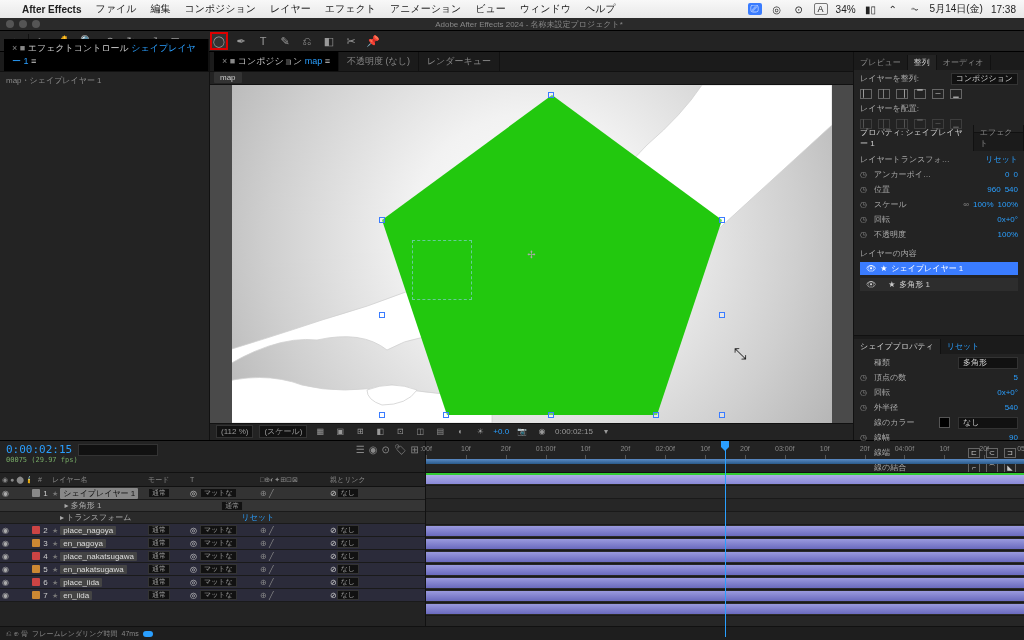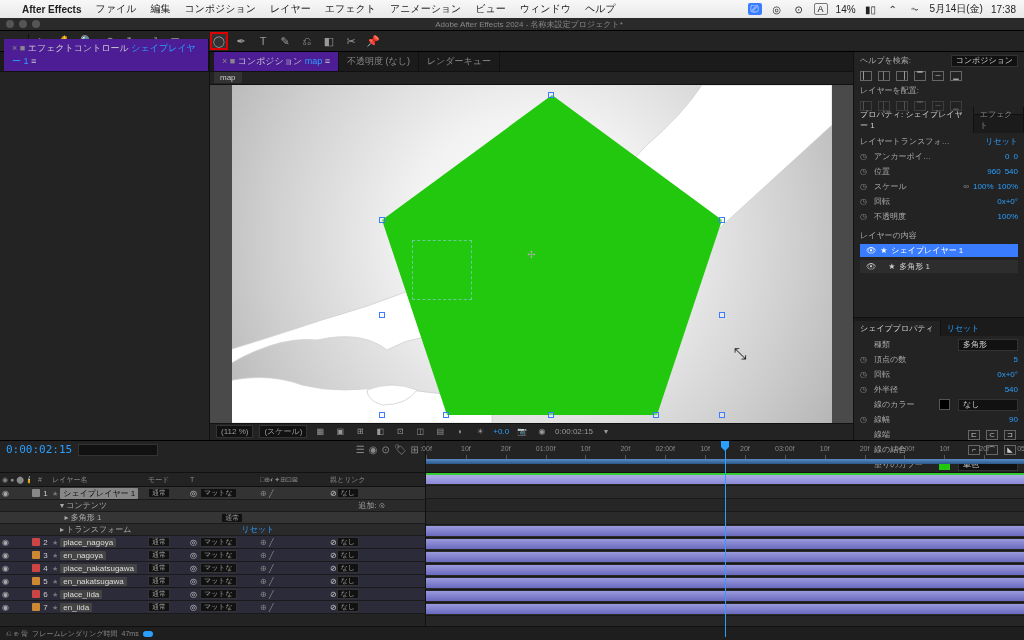--- a/index.html
+++ b/index.html
@@ -28,21 +28,21 @@
 .ws-tab { font-size: 9px; color: #888; padding: 2px 8px; }
 .ws-tab.active { color: #2a9fff; }
 .search-box { background: #111; border: 1px solid #333; height: 14px; width: 100px; color: #aaa; font-size: 8px; padding: 0 4px; display: flex; align-items: center; }
 
 
 .main { display: flex; height: calc(640px - 18px - 12px - 22px - 200px); }
 .panel { background: #232323; }
 .panel-tabs { height: 20px; background: #1b1b1b; display: flex; align-items: flex-end; border-bottom: 1px solid #111; padding-left: 4px; gap: 0; }
 .tab { font-size: 9px; padding: 3px 8px; color: #888; background: #1b1b1b; border-right: 1px solid #111; }
 .tab .blue { color: #2a9fff; }
-.tab.active { background: #4c1d95; color: #ccc; }
+.tab.active { background: #000000; color: #ccc; }
 
 
 .left-panel { width: 210px; border-right: 1px solid #111; flex-shrink: 0; }
 .ec-crumb { font-size: 8px; color: #888; padding: 3px 6px; }
 
 
 .center-panel { flex: 1; display: flex; flex-direction: column; border-right: 1px solid #111; }
 .comp-subtab { height: 16px; display: flex; align-items: center; border-bottom: 1px solid #111; }
 .comp-pill { font-size: 8px; background: #333; padding: 1px 6px; border-radius: 1px; margin-left: 4px; }
 .viewer { flex: 1; background: #4a4a4a; display: flex; align-items: center; justify-content: center; position: relative; }
@@ -146,21 +146,21 @@
   <span>エフェクト</span>
   <span>アニメーション</span>
   <span>ビュー</span>
   <span>ウィンドウ</span>
   <span>ヘルプ</span>
   <div class="right">
     <span class="mac-ico blue-ico">⎚</span>
     <span class="mac-ico">◎</span>
     <span class="mac-ico">⊙</span>
     <span class="mac-ico box-ico">A</span>
-    <span>14%</span>
+    <span>34%</span>
     <span class="mac-ico">▮▯</span>
     <span class="mac-ico">⌃</span>
     <span class="mac-ico">⏦</span>
     <span>5月14日(金)</span>
     <span>17:38</span>
   </div>
 </div>
 
 <div class="app-titlebar">
   <div class="traffic">
@@ -193,20 +193,21 @@
 </div>
 
 <div class="main">
 
   <div class="panel left-panel">
     <div class="panel-tabs">
       <div class="tab active">
         <span style="color:#888">× ■ </span><span>エフェクトコントロール</span> <span class="blue">シェイプレイヤー 1</span> ≡
       </div>
     </div>
+    <div class="ec-crumb">map・シェイプレイヤー 1</div>
   </div>
 
   <div class="panel center-panel">
     <div class="panel-tabs">
       <div class="tab active">
         <span style="color:#888">× ■ </span><span>コンポジション</span> <span class="blue">map</span> ≡
       </div>
       <div class="tab">不透明度 (なし)</div>
       <div class="tab">レンダーキュー</div>
     </div>
@@ -253,23 +254,28 @@
       <span class="vf-blue">+0.0</span>
       <span class="vf-ico">📷</span>
       <span class="vf-ico">◉</span>
       <span>0:00:02:15</span>
       <span class="vf-ico">▾</span>
     </div>
   </div>
 
   <div class="panel right-panel">
     <div class="rp-section">
+      <div class="rp-tabs">
+        <div class="rp-tab">プレビュー</div>
+        <div class="rp-tab active">整列</div>
+        <div class="rp-tab">オーディオ</div>
+      </div>
       <div class="rp-body">
         <div class="rp-row">
-            <span class="rp-lbl">ヘルプを検索:</span>
+            <span class="rp-lbl">レイヤーを整列:</span>
             <span class="rp-drop">コンポジション</span>
           </div>
         <div class="rp-row">
             <span class="mini-ico">▏</span>
             <span class="mini-ico">│</span>
             <span class="mini-ico">▕</span>
             <span class="mini-ico">▔</span>
             <span class="mini-ico">─</span>
             <span class="mini-ico">▁</span>
           </div>
@@ -412,20 +418,21 @@
         <span class="tc-time">0:00:02:15</span>
         <input class="search-mini" style="">
         <span style="margin-left:auto;display:flex;gap:4px;color:#888;font-size:10px">
           <span>☰</span>
           <span>◉</span>
           <span>⊙</span>
           <span>🏷</span>
           <span>⊞</span>
         </span>
       </div>
+      <span class="tc-frames">00075 (29.97 fps)</span>
     </div>
     <div class="tl-right-head">
       <div class="ruler" id="ruler">
           <span class="ruler-mark" style="left: 0%;">:00f</span>
           <span class="ruler-tick" style="left: 0%;"></span>
           <span class="ruler-mark" style="left: 6.66667%;">10f</span>
           <span class="ruler-tick" style="left: 6.66667%;"></span>
           <span class="ruler-mark" style="left: 13.3333%;">20f</span>
           <span class="ruler-tick" style="left: 13.3333%;"></span>
           <span class="ruler-mark" style="left: 20%;">01:00f</span>
@@ -483,21 +490,20 @@
     <div class="cell c-mode">
               <span class="mini-drop">通常</span>
             </div>
     <div class="cell c-trk">◎</div>
     <div class="cell c-matte">
               <span class="mini-drop">マットな</span>
             </div>
     <div class="cell c-sw" style="color:#888">⊕ ╱</div>
     <div class="cell c-parent">⊘ <span class="mini-drop">なし</span></div>
   </div>
-          <div class="prop-row"><div class="indent"></div>▾ コンテンツ<span style="margin-left:auto;margin-right:40px">追加: ⊙</span></div>
           <div class="prop-row sel-strip"><div class="indent"></div>&nbsp;&nbsp;▸ 多角形 1<span style="margin-left:120px"><span class="mini-drop">通常</span></span></div>
           <div class="prop-row"><div class="indent"></div>▸ トランスフォーム<span style="margin-left:110px" class="reset-link">リセット</span></div>
           <div class="layer-row ">
     <div class="cell c-vis">
               <span class="eye">◉</span>
             </div>
     <div class="cell c-idx"><span class="color-chip chip-red"></span>2</div>
     <div class="cell c-name">
               <span class="lay-ico"></span>
               <span class="name-pill">place_nagoya</span>

